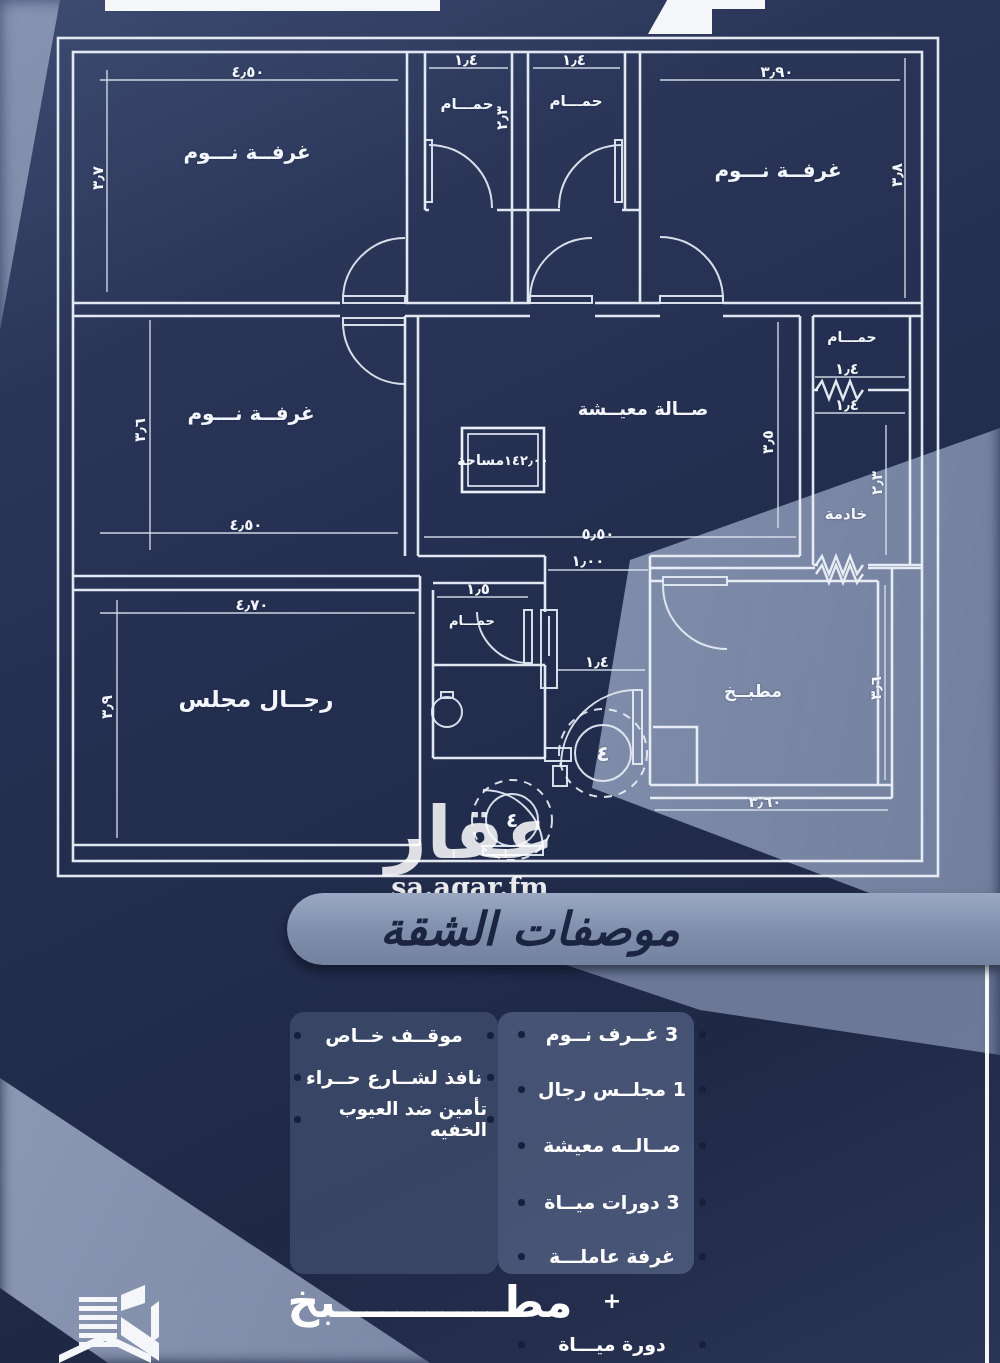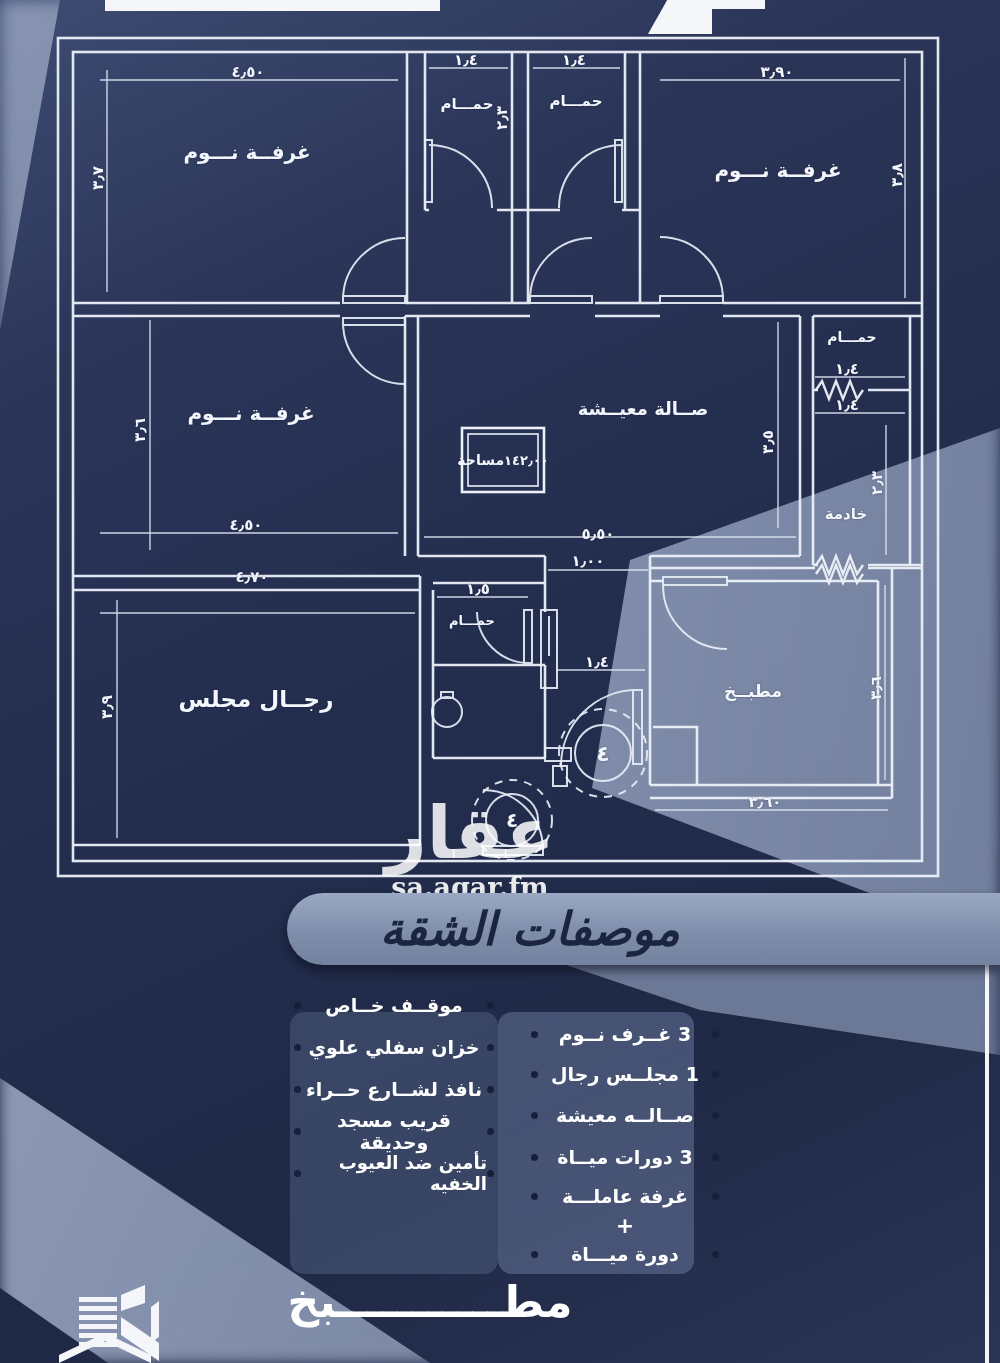--- a/index.html
+++ b/index.html
@@ -33,22 +33,22 @@
   }
   .banner-title{
     position:absolute;left:330px;top:893px;width:400px;height:72px;
     display:flex;align-items:center;justify-content:center;
     color:#1b2542;font-size:46px;font-weight:800;direction:rtl;letter-spacing:-1px;font-style:italic;
   }
   .panel{position:absolute;border-radius:14px;}
   .panel-left{left:290px;top:1012px;width:208px;height:262px;background:rgba(96,112,148,.38);}
   .panel-right{left:498px;top:1012px;width:196px;height:262px;background:rgba(108,124,160,.5);}
   .spec-col{position:absolute;display:flex;flex-direction:column;}
-  .spec-col-left{left:294px;top:984px;width:200px;}
-  .spec-col-right{left:531px;top:1014px;width:188px;}
+  .spec-col-left{left:294px;top:1014px;width:200px;}
+  .spec-col-right{left:518px;top:1014px;width:188px;gap:15px;}
   .spec-row{display:flex;align-items:center;justify-content:space-between;direction:rtl;height:42px;}
   .spec-row.tall{height:40px;}
   .spec-text{flex:1;text-align:center;color:#fff;font-size:19px;font-weight:700;direction:rtl;}
   .dot{width:7px;height:7px;border-radius:50%;background:#16203c;flex:0 0 auto;}
   .spec-plus{height:22px;display:flex;align-items:center;justify-content:center;color:#fff;font-size:22px;font-weight:800;}
   .footer-kitchen{
     position:absolute;left:210px;top:1276px;width:440px;text-align:center;
     color:#fff;font-size:44px;font-weight:800;direction:rtl;
   }
   .logo{position:absolute;left:55px;top:1283px;}
@@ -195,21 +195,21 @@
     <span style="font-size:14px;">مساحة</span>
   </div>
 
   <div class="dim" style="left:248px;top:72px;">٤٫٥٠</div>
   <div class="dim" style="left:466px;top:60px;">١٫٤</div>
   <div class="dim" style="left:574px;top:60px;">١٫٤</div>
   <div class="dim" style="left:777px;top:72px;">٣٫٩٠</div>
   <div class="dim" style="left:246px;top:525px;">٤٫٥٠</div>
   <div class="dim" style="left:598px;top:534px;">٥٫٥٠</div>
   <div class="dim" style="left:588px;top:561px;">١٫٠٠</div>
-  <div class="dim" style="left:252px;top:577px;">٤٫٧٠</div>
+  <div class="dim" style="left:252px;top:605px;">٤٫٧٠</div>
   <div class="dim" style="left:478px;top:589px;">١٫٥</div>
   <div class="dim" style="left:597px;top:662px;">١٫٤</div>
   <div class="dim" style="left:765px;top:802px;">٣٫٦٠</div>
   <div class="dim" style="left:847px;top:369px;">١٫٤</div>
   <div class="dim" style="left:847px;top:405px;">١٫٤</div>
 
   <div class="dimv" style="left:98px;top:178px;">٣٫٧</div>
   <div class="dimv" style="left:502px;top:118px;">٢٫٣</div>
   <div class="dimv" style="left:897px;top:175px;">٣٫٨</div>
   <div class="dimv" style="left:140px;top:430px;">٣٫٦</div>
@@ -267,31 +267,21 @@
   </div>
 
   <div class="spec-col spec-col-left">
     <div class="spec-row">
       <span class="dot"></span>
       <span class="spec-text">موقــف خــاص</span>
       <span class="dot"></span>
     </div>
     <div class="spec-row">
       <span class="dot"></span>
-      <span class="spec-text">خزان سفلي علوي</span>
-      <span class="dot"></span>
-    </div>
-    <div class="spec-row">
-      <span class="dot"></span>
       <span class="spec-text">نافذ لشــارع حــراء</span>
-      <span class="dot"></span>
-    </div>
-    <div class="spec-row">
-      <span class="dot"></span>
-      <span class="spec-text">قريب مسجد وحديقة</span>
       <span class="dot"></span>
     </div>
     <div class="spec-row">
       <span class="dot"></span>
       <span class="spec-text" style="font-size:18px;text-align:right;">تأمين ضد العيوب الخفيه</span>
       <span class="dot"></span>
     </div>
   </div>
 
   <div class="footer-kitchen">مطـــــــــــبخ</div>

